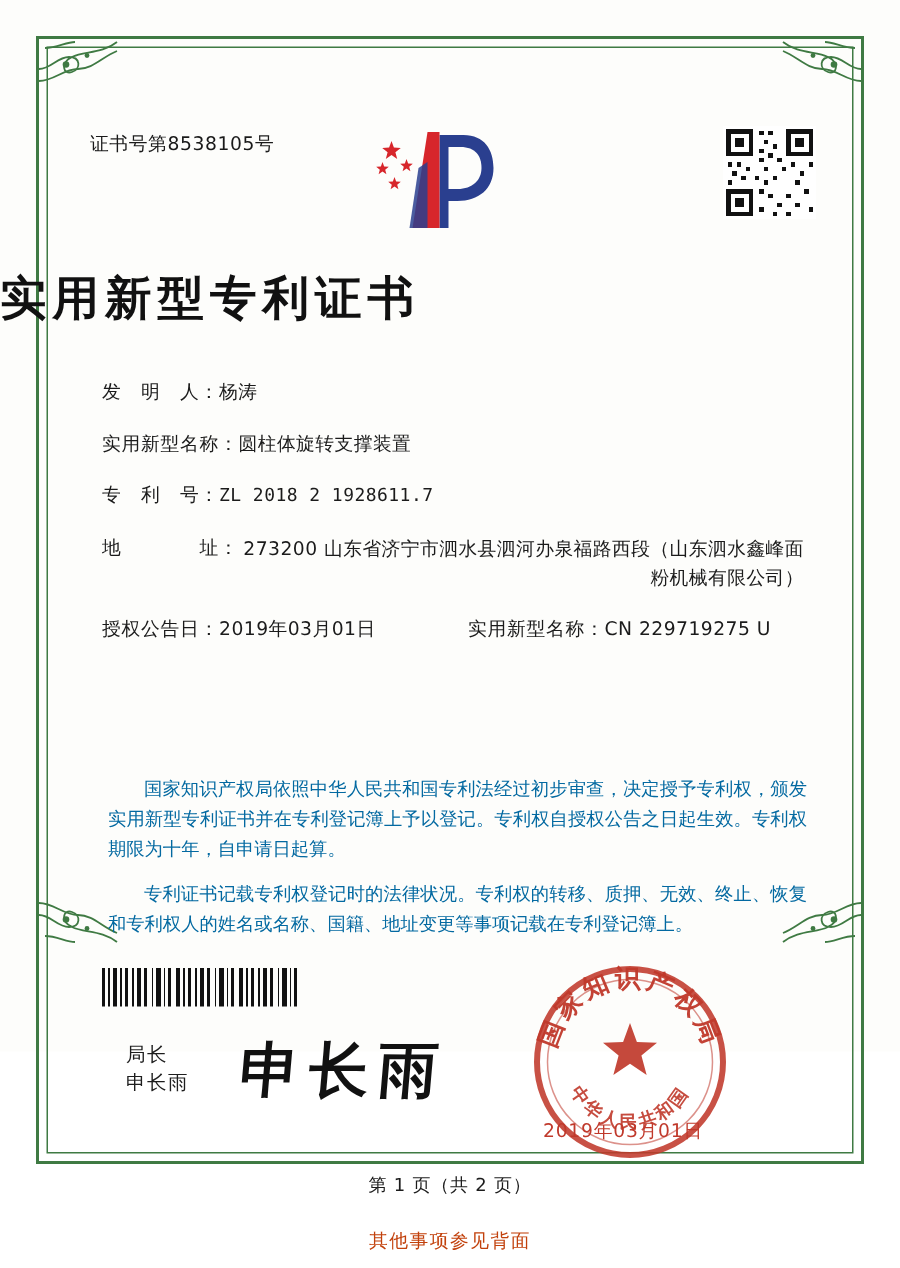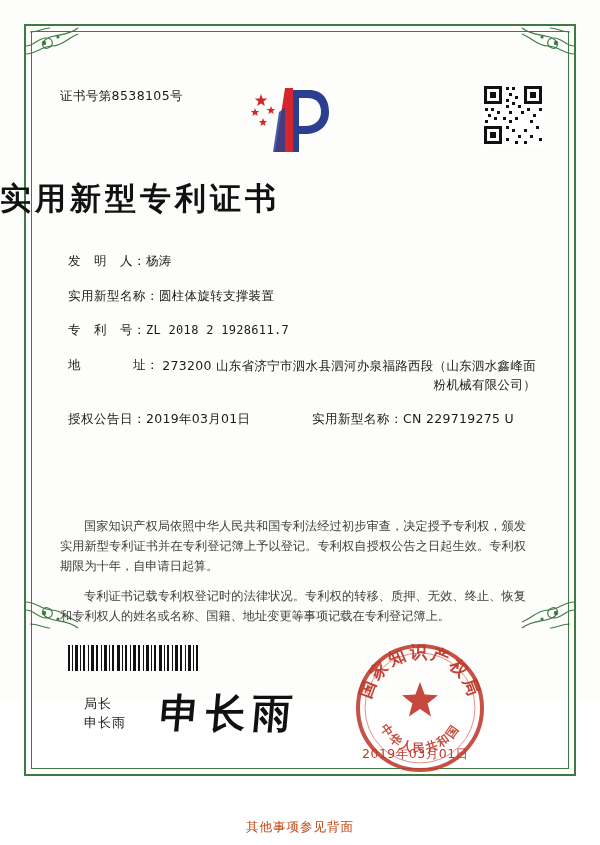--- a/index.html
+++ b/index.html
@@ -116,26 +116,26 @@
   .two-col {
     display: flex;
     align-items: flex-start;
   }
   .two-col .seg { display: flex; }
   .two-col .seg.first { width: 244px; }
 
   
   .paras {
     position: absolute;
-    left: 60px;
+    left: 72px;
     top: 516px;
     width: 466px;
     font-size: 12.2px;
     line-height: 20px;
-    color: #404040;
+    color: #0369a1;
     text-align: justify;
   }
   .paras p {
     margin: 0 0 10px 0;
     text-indent: 24px;
   }
 
   
   .barcode {
     position: absolute;
@@ -413,15 +413,16 @@
         <textPath href="#sealTop" startOffset="50%" text-anchor="middle">国家知识产权局</textPath>
       </text>
       <path id="sealBottom" d="M 24 68 A 44 44 0 0 0 112 68" fill="none"></path>
       <text font-family="'DejaVu Serif','Liberation Serif',serif" font-size="12" font-weight="bold" fill="#c0392b" opacity="0.9" letter-spacing="2">
         <textPath href="#sealBottom" startOffset="50%" text-anchor="middle">中华人民共和国</textPath>
       </text>
     </svg>
   </div>
   <div class="seal-date">2019年03月01日</div>
 
+  <div class="page-no">第 1 页（共 2 页）</div>
   <div class="footnote">其他事项参见背面</div>
 
 </div>
 
 </body></html>

